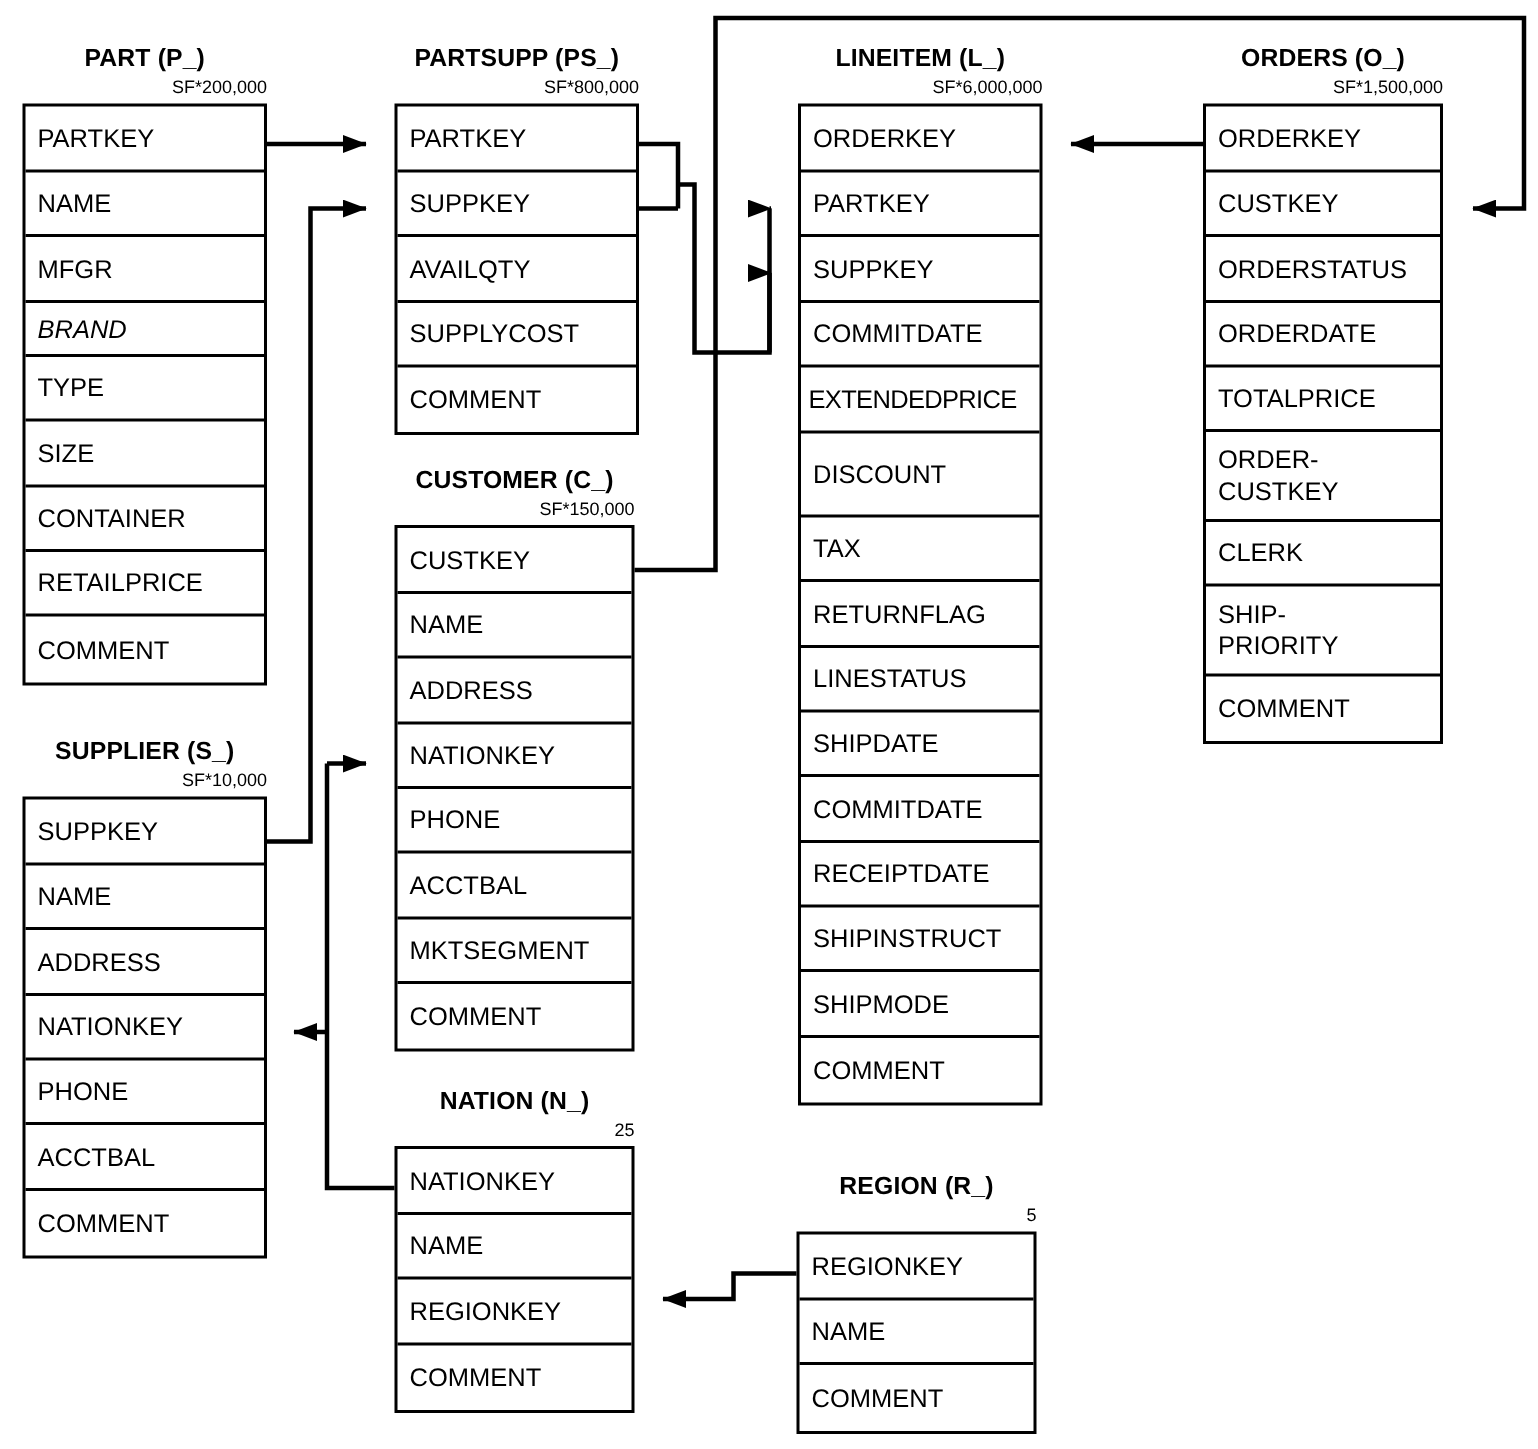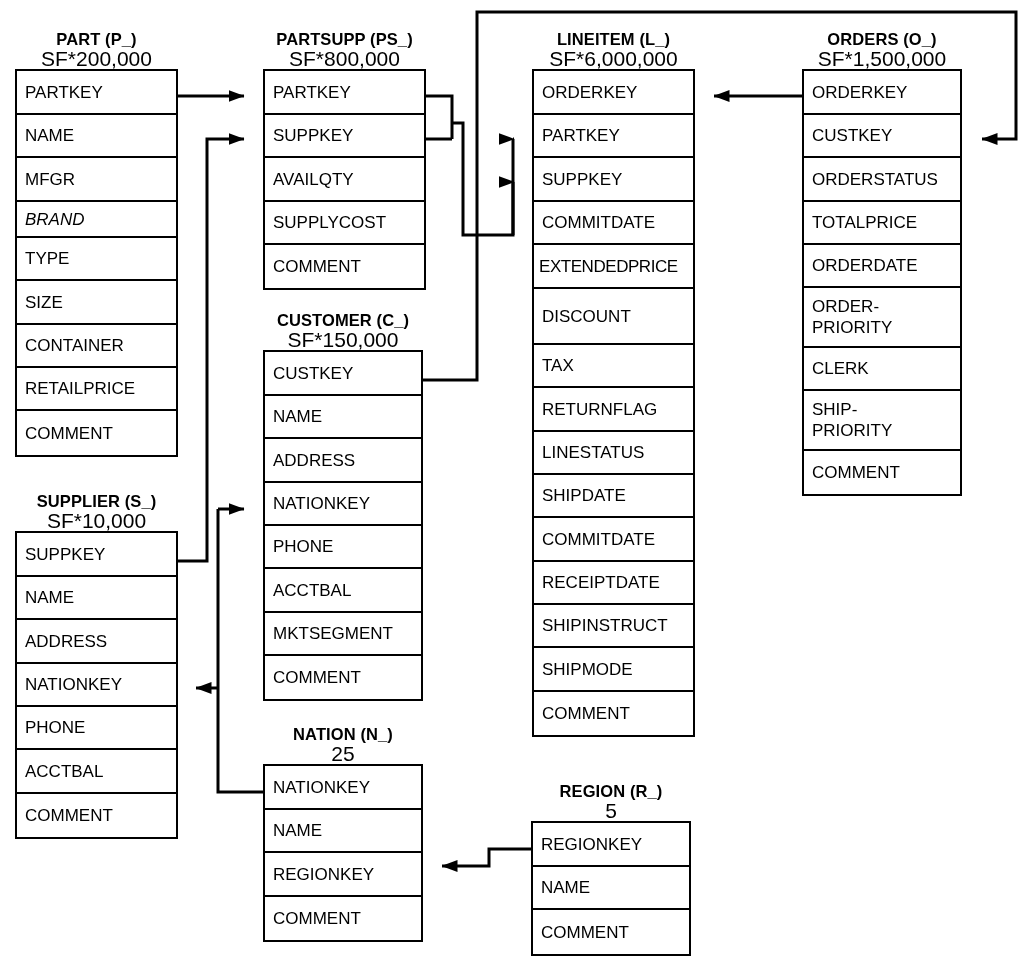--- a/index.html
+++ b/index.html
@@ -6,21 +6,21 @@
   html,body{margin:0;padding:0;background:#ffffff;}
   body{font-family:"Liberation Sans","DejaVu Sans",sans-serif;}
   #canvas{position:relative;width:1025px;height:966px;overflow:hidden;background:#fff;}
   #wires{position:absolute;left:0;top:0;width:1025px;height:966px;pointer-events:none;}
   .entity{position:absolute;}
   .ent-title{
     text-align:center;font-weight:bold;font-size:16.5px;color:#000;
     line-height:20px;letter-spacing:0.1px;white-space:nowrap;
   }
   .ent-card{
-    text-align:center;font-weight:normal;font-size:21px;color:#000;
+    text-align:right;font-weight:normal;font-size:12px;color:#000;
     line-height:19px;white-space:nowrap;
   }
   .ent-box{
     border:2.5px solid #000;background:#fff;box-sizing:border-box;margin-top:1px;
   }
   .attr{
     border-bottom:2.5px solid #000;box-sizing:border-box;
     display:flex;align-items:center;
     font-size:17px;color:#000;padding-left:8px;
     line-height:21px;white-space:pre-line;
@@ -81,24 +81,24 @@
         <div class="attr" style="height: 43px;">COMMENT</div>
       </div>
     </div>
     <div class="entity" style="left: 802px; top: 29px; width: 160px;">
       <div class="ent-title">ORDERS (O_)</div>
       <div class="ent-card">SF*1,500,000</div>
       <div class="ent-box">
         <div class="attr" style="height: 44px;">ORDERKEY</div>
         <div class="attr" style="height: 43px;">CUSTKEY</div>
         <div class="attr" style="height: 44px;">ORDERSTATUS</div>
+        <div class="attr" style="height: 43px;">ORDERDATE</div>
         <div class="attr" style="height: 43px;">TOTALPRICE</div>
-        <div class="attr" style="height: 43px;">ORDERDATE</div>
         <div class="attr two-line" style="height: 60px;">ORDER-
-PRIORITY</div>
+CUSTKEY</div>
         <div class="attr" style="height: 43px;">CLERK</div>
         <div class="attr two-line" style="height: 60px;">SHIP-
 PRIORITY</div>
         <div class="attr" style="height: 43px;">COMMENT</div>
       </div>
     </div>
     <div class="entity" style="left: 263px; top: 310px; width: 160px;">
       <div class="ent-title">CUSTOMER (C_)</div>
       <div class="ent-card">SF*150,000</div>
       <div class="ent-box">

